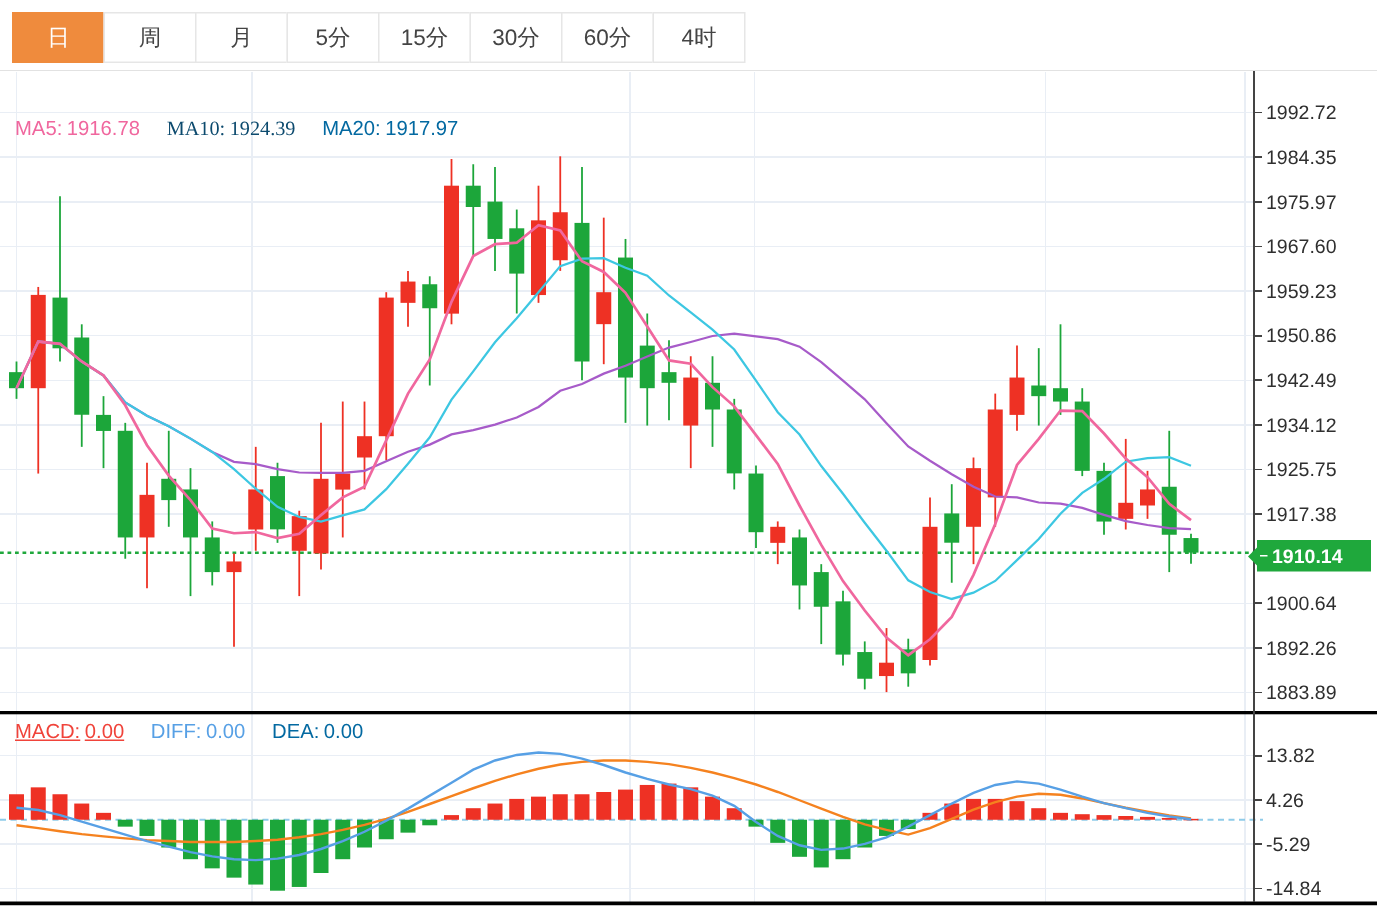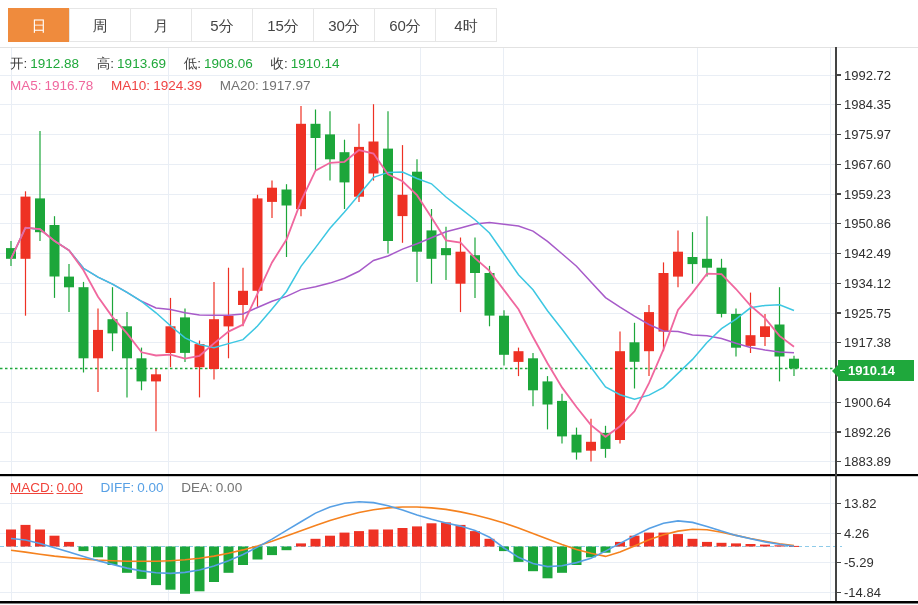--- a/index.html
+++ b/index.html
@@ -278,33 +278,27 @@
       <div class="tab active">日</div>
       <div class="tab">周</div>
       <div class="tab">月</div>
       <div class="tab">5分</div>
       <div class="tab">15分</div>
       <div class="tab">30分</div>
       <div class="tab">60分</div>
       <div class="tab">4时</div>
     </div>
 
-  <div class="legend" id="ohlc-legend">
-    <span class="grp"><span class="lb">开:</span><span class="vl" style="color: rgb(31, 168, 58);">1912.88</span></span>
-    <span class="grp"><span class="lb">高:</span><span class="vl" style="color: rgb(31, 168, 58);">1913.69</span></span>
-    <span class="grp"><span class="lb">低:</span><span class="vl" style="color: rgb(31, 168, 58);">1908.06</span></span>
-    <span class="grp"><span class="lb">收:</span><span class="vl" style="color: rgb(31, 168, 58);">1910.14</span></span>
-  </div>
 
   <div class="legend" id="ma-legend">
     <span class="grp" id="ma5-grp" style="color: rgb(240, 103, 158); margin-top: 18px;"><span class="lb">MA5:</span><span>1916.78</span></span>
-    <span class="grp" id="ma10-grp" style="color: #ef4444;"><span class="lb">MA10:</span><span>1924.39</span></span>
-    <span class="grp" id="ma20-grp" style="color: #737373;"><span class="lb">MA20:</span><span>1917.97</span></span>
+    <span class="grp" id="ma10-grp" style="color: #0c4a6e; font-family: Liberation Serif, serif;"><span class="lb">MA10:</span><span>1924.39</span></span>
+    <span class="grp" id="ma20-grp" style="color: #0369a1;"><span class="lb">MA20:</span><span>1917.97</span></span>
   </div>
 
   <div class="legend" id="macd-legend">
     <span class="grp" id="macd-grp" style="color: rgb(240, 67, 58); text-decoration: underline;"><span class="lb">MACD:</span><span>0.00</span></span>
     <span class="grp" id="diff-grp" style="color: rgb(87, 160, 229);"><span class="lb">DIFF:</span><span>0.00</span></span>
-    <span class="grp" id="dea-grp" style="color: #737373; text-align: right;"><span class="lb">DEA:</span><span>0.00</span></span>
+    <span class="grp" id="dea-grp" style="color: #0369a1; text-align: right;"><span class="lb">DEA:</span><span>0.00</span></span>
   </div>
 
   <div class="price-tag" id="price-tag" style="background: rgb(31, 168, 60);"><span>1910.14</span></div>
 </div>
 
 </body></html>

